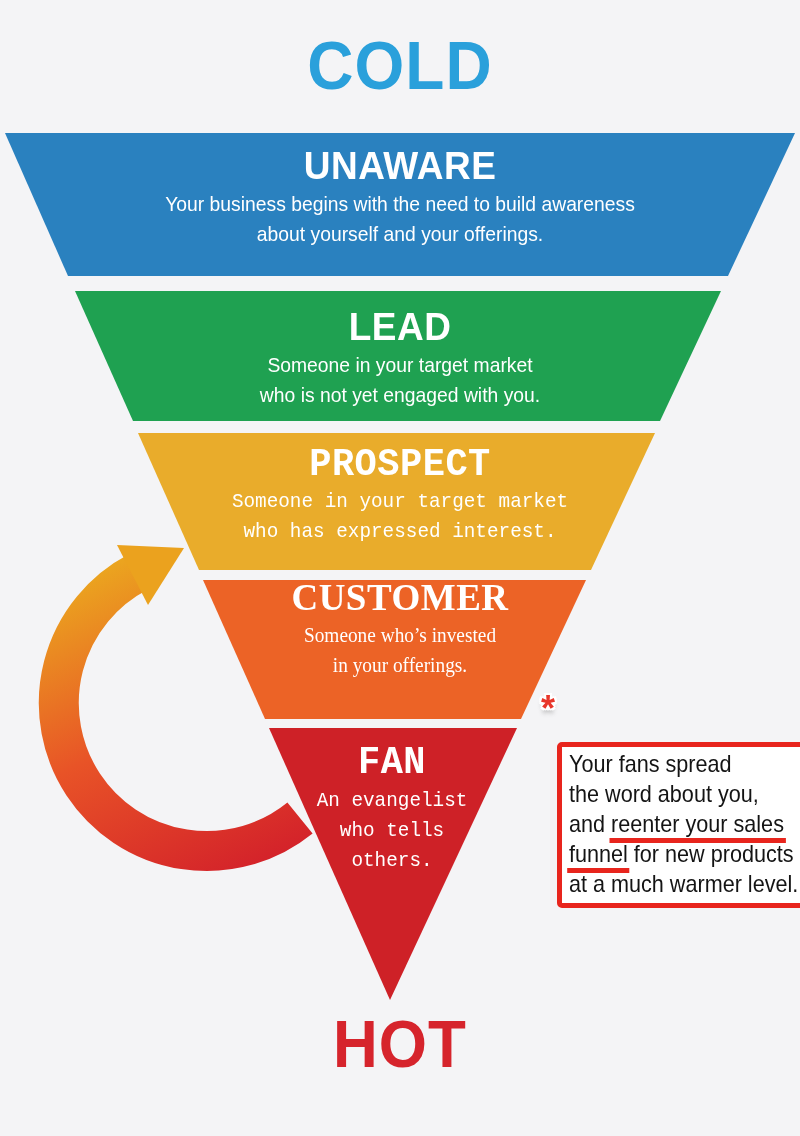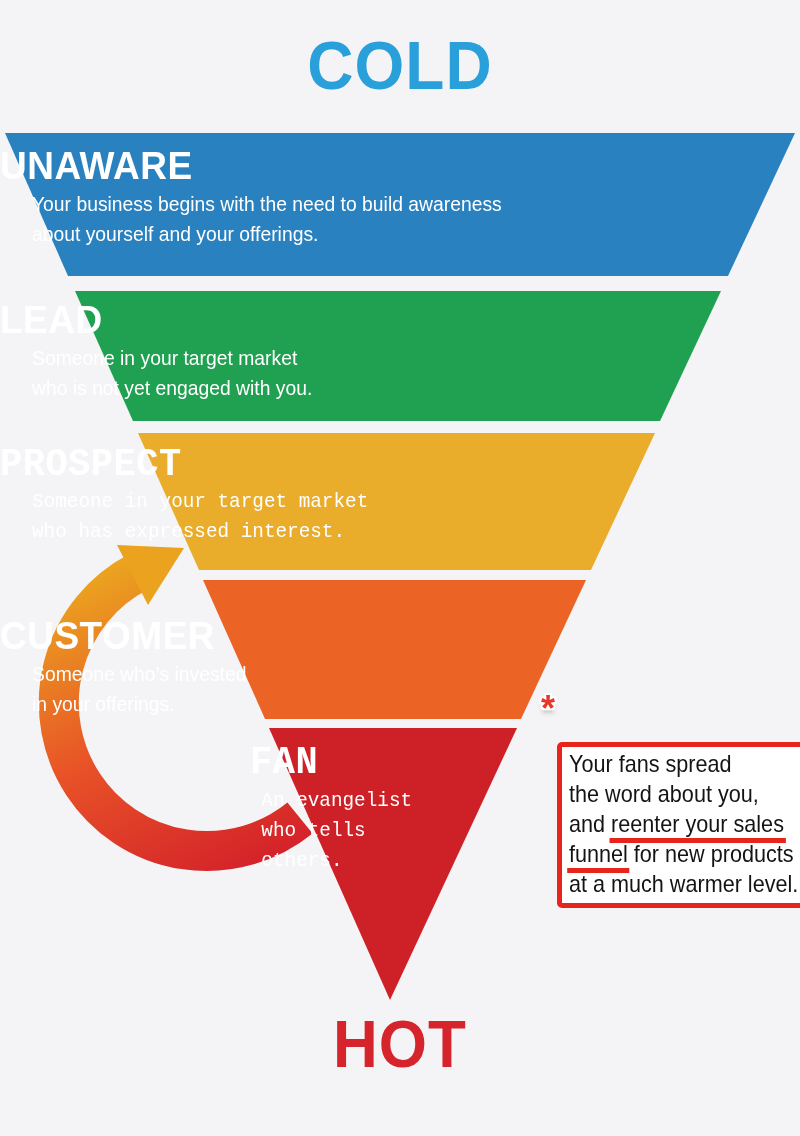--- a/index.html
+++ b/index.html
@@ -18,39 +18,39 @@
     font-weight:bold;
     letter-spacing:1px;
     transform:scaleY(1.08);
     transform-origin:50% 50%;
   }
   #cold-label { top:28px; font-size:64px; color:#2AA0DB; }
   #hot-label  { top:1008px; font-size:62px; color:#D6242C; }
 
   .stage-label {
     position:absolute; left:0; right:0;
-    color:#FFFFFF;
+    text-align:center; color:#FFFFFF;
   }
   .stage-name {
     font-weight:bold;
     font-size:37px;
     line-height:46px;
     letter-spacing:0.5px;
     transform:scaleY(1.05);
   }
   .stage-desc {
     font-size:21px;
     line-height:30px;
     transform:scaleX(0.92);
     transform-origin:50% 0;
   }
   #stage-label-0 { top:143px; }
-  #stage-label-1 { top:297px; }
+  #stage-label-1 { top:304px; }
   #stage-label-2 { top:441px;font-family:Liberation Mono, monospace; }
-  #stage-label-3 { top:613px; }
+  #stage-label-3 { top:574px;font-family:Liberation Serif, serif; }
   #stage-label-4 { top:740px; left:250px; right:auto; width:284px;font-family:Liberation Mono, monospace; }
 
   #important-label {
     position:absolute; left:541px; top:692px;
     display:flex; align-items:flex-start;
     color:#E8362B;
     text-shadow:
       -2px -2px 0 #fff, 2px -2px 0 #fff, -2px 2px 0 #fff, 2px 2px 0 #fff,
       0 -2px 0 #fff, 0 2px 0 #fff, -2px 0 0 #fff, 2px 0 0 #fff,
       0 5px 4px rgba(60,60,60,.35);

